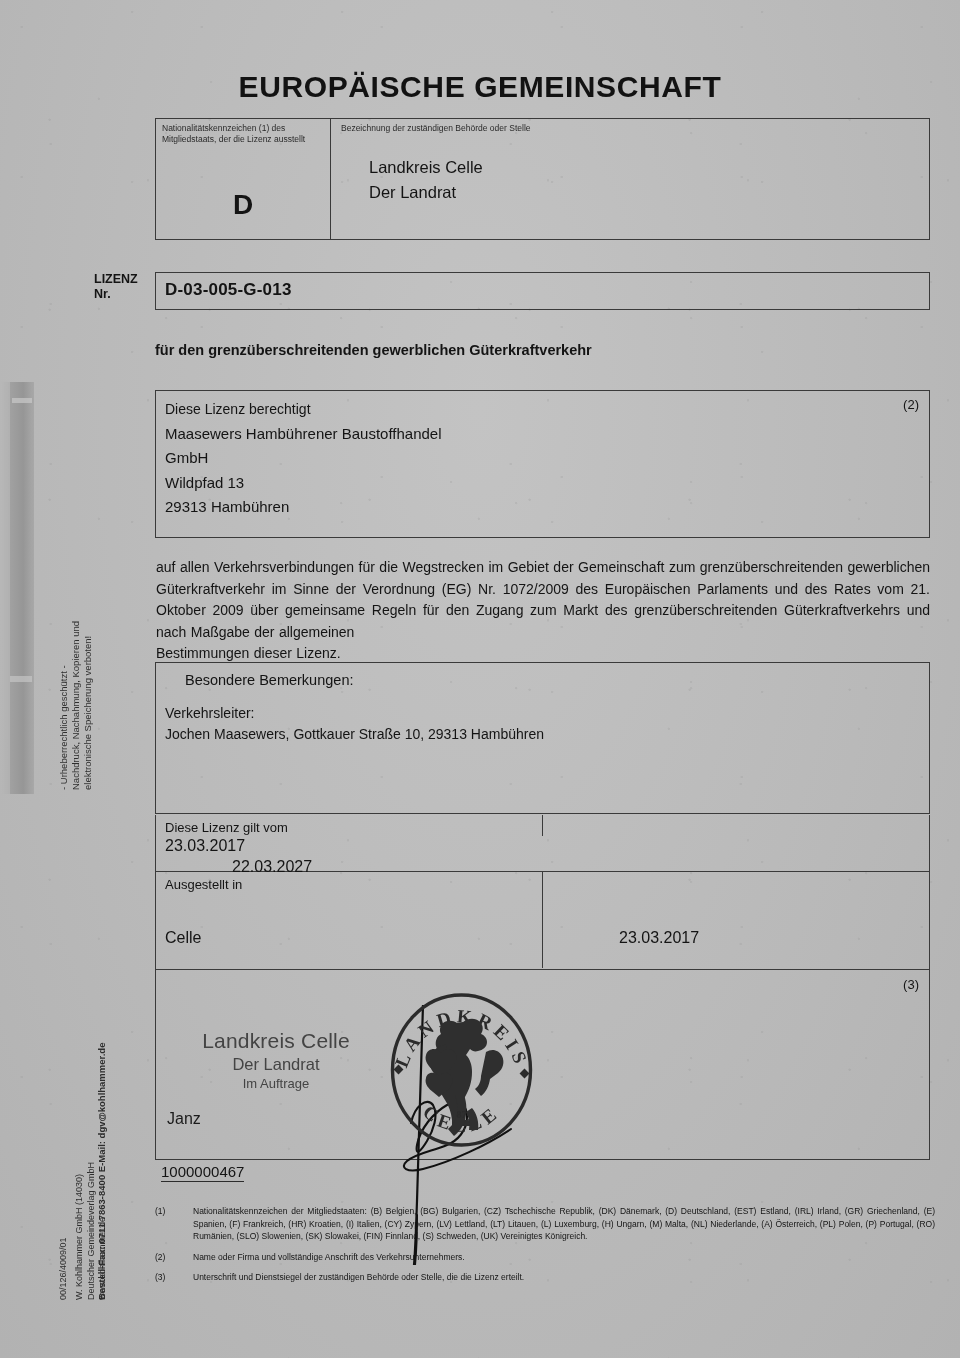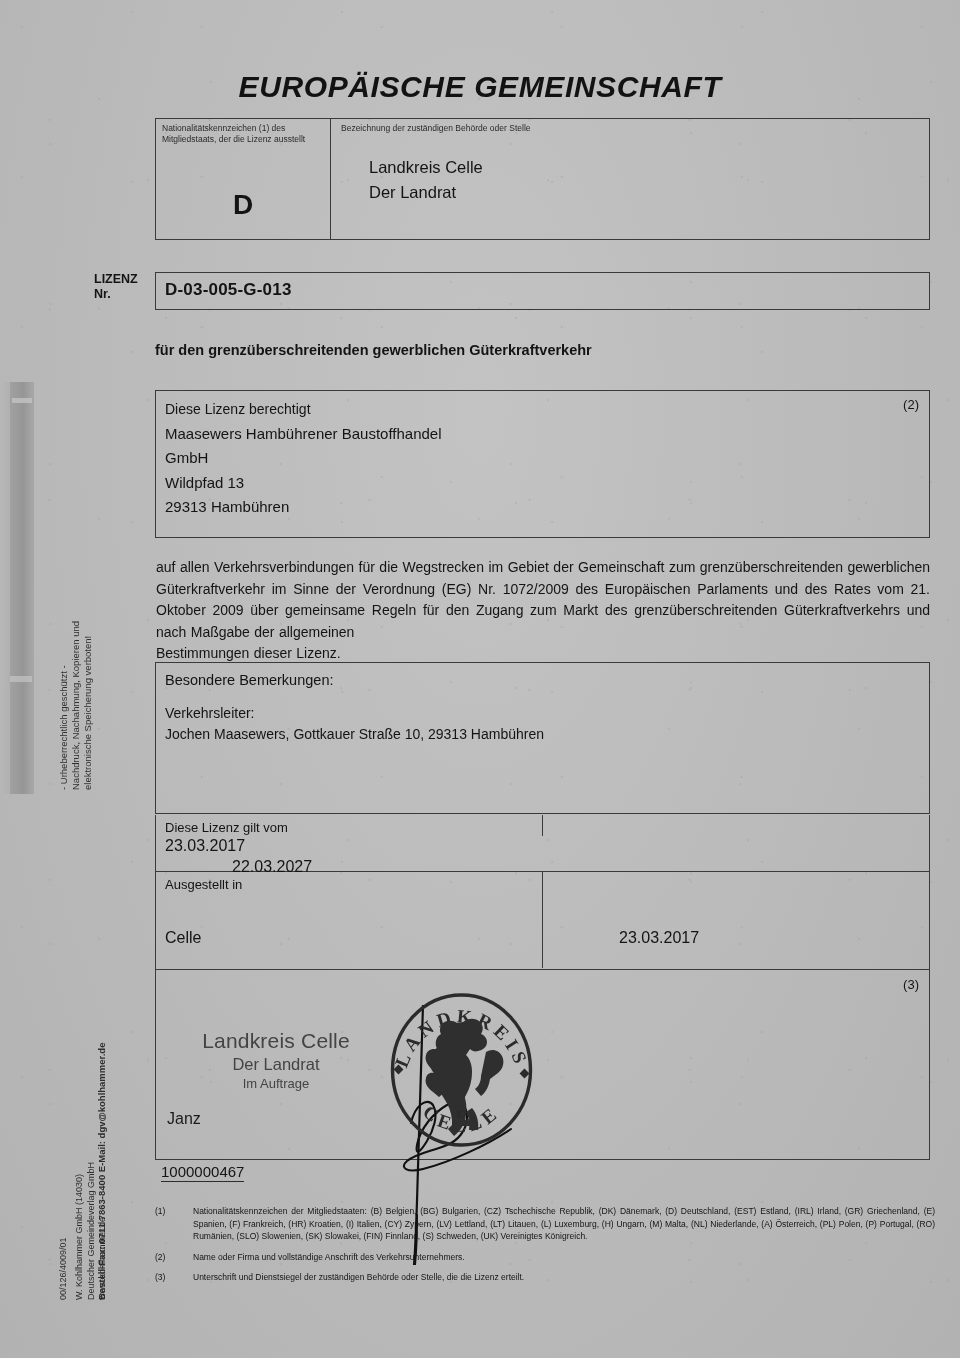--- a/index.html
+++ b/index.html
@@ -74,21 +74,20 @@
 
   
   #title {
     position: absolute;
     top: 70px; left: 0; right: 0;
     text-align: center;
     font-size: 30px;
     font-weight: bold;
     letter-spacing: .6px;
     color: #121212;
-    font-style: italic;
   }
 
   
   #auth-box {
     position: absolute;
     left: 155px; top: 118px;
     width: 775px; height: 122px;
     border: 1.5px solid #3a3a3a;
     display: flex;
   }
@@ -180,21 +179,21 @@
   #body-par p:last-child { text-align: left; }
 
   
   #remarks-box {
     position: absolute;
     left: 155px; top: 662px;
     width: 775px; height: 152px;
     border: 1.3px solid #3a3a3a;
     padding: 6px 10px 0 9px;
   }
-  #remarks-title { font-size: 14.5px; line-height: 22px; }
+  #remarks-title { font-size: 14.5px; line-height: 22px; margin-left: 20px; }
   #remarks-spacer { height: 12px; }
   #remarks-box .rline { font-size: 14px; line-height: 21px; }
 
   
   #valid-table {
     position: absolute;
     left: 155px; top: 815px;
     width: 775px; height: 155px;
     border: 1.3px solid #3a3a3a;
     border-top: none;

